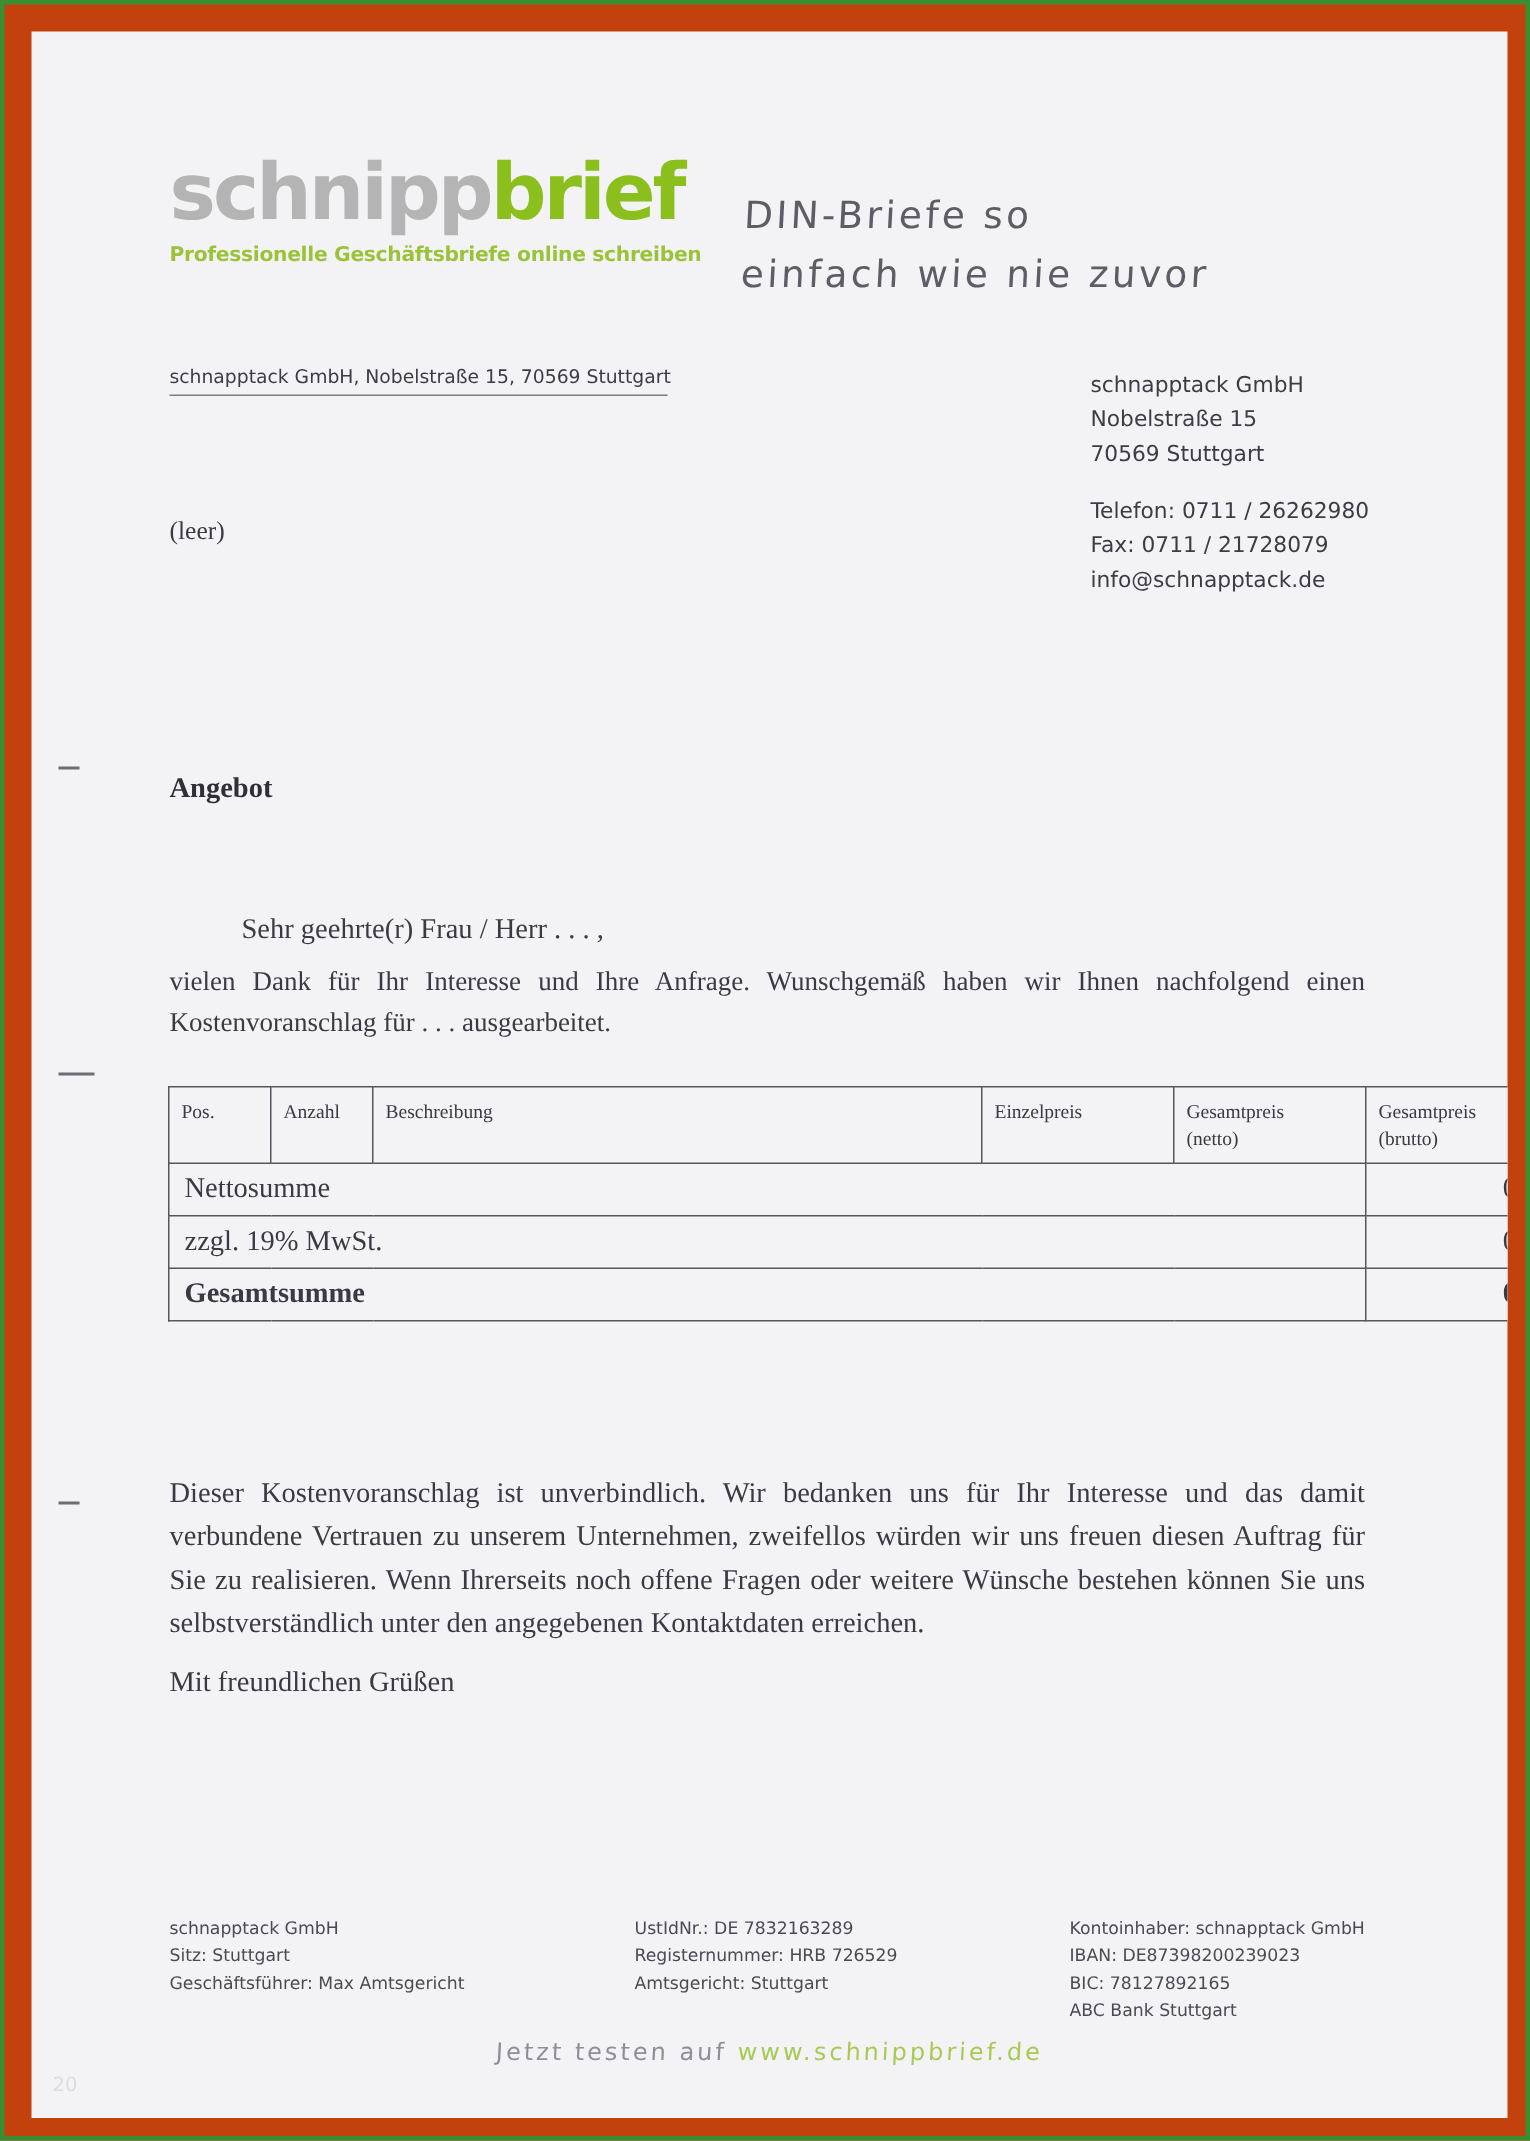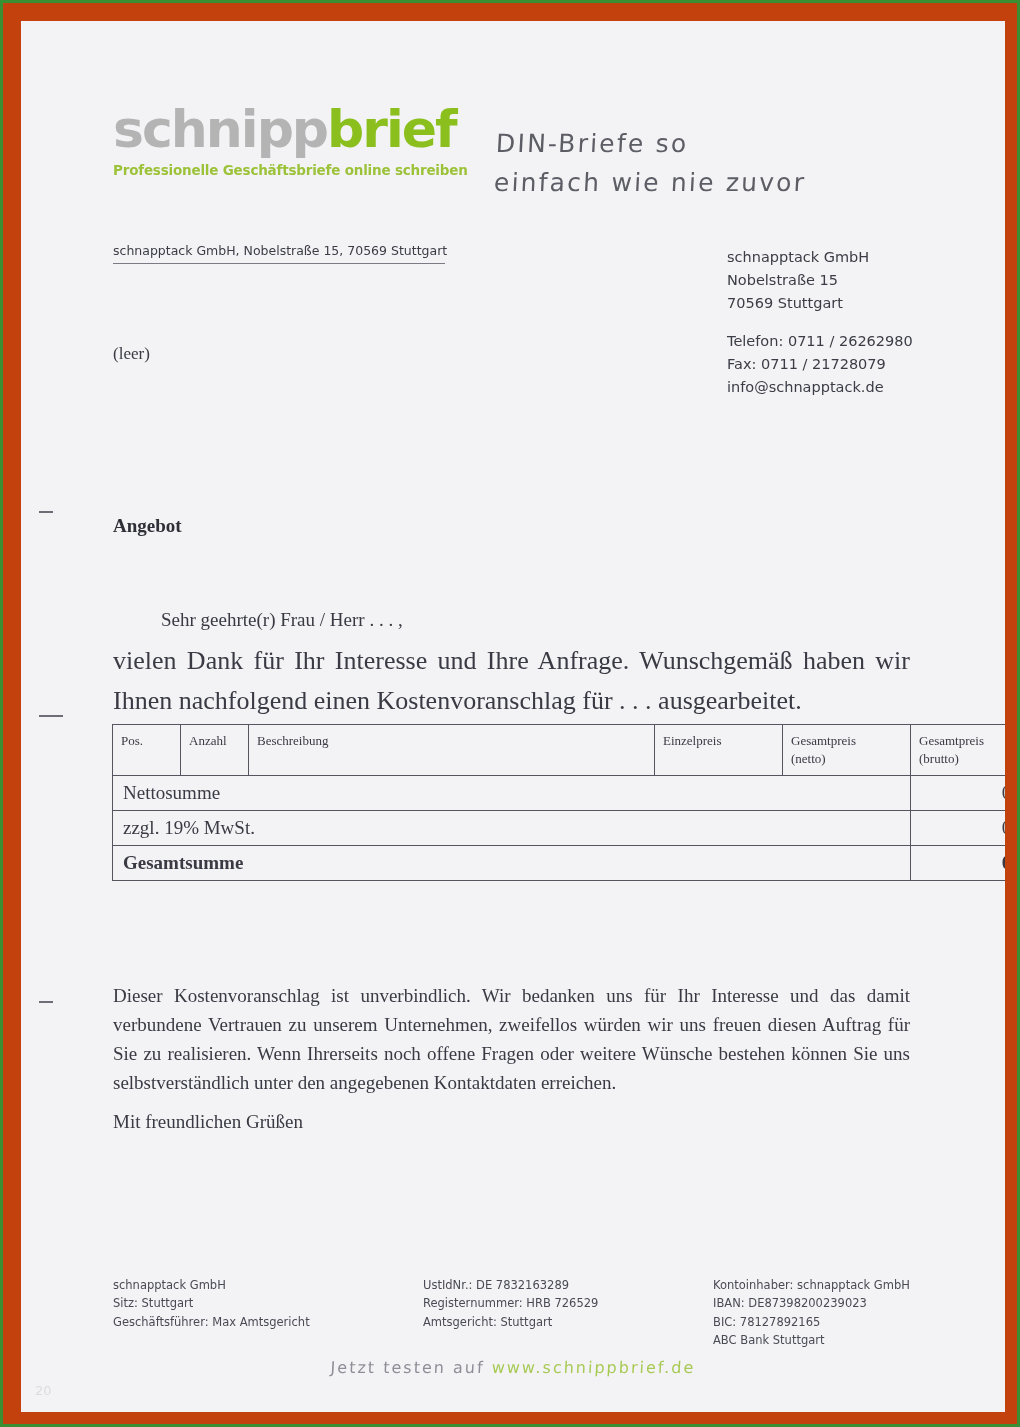--- a/index.html
+++ b/index.html
@@ -142,21 +142,21 @@
     font-size: 19px;
     color: #3a3a44;
     margin-left: 48px;
   }
 
   #intro {
     position: absolute;
     left: 92px;
     top: 620px;
     width: 797px;
-    font-size: 26px;
+    font-size: 18px;
     line-height: 1.52;
     color: #3a3a44;
     text-align: justify;
   }
 
   
   #table-wrap {
     position: absolute;
     left: 91px;
     top: 703px;

